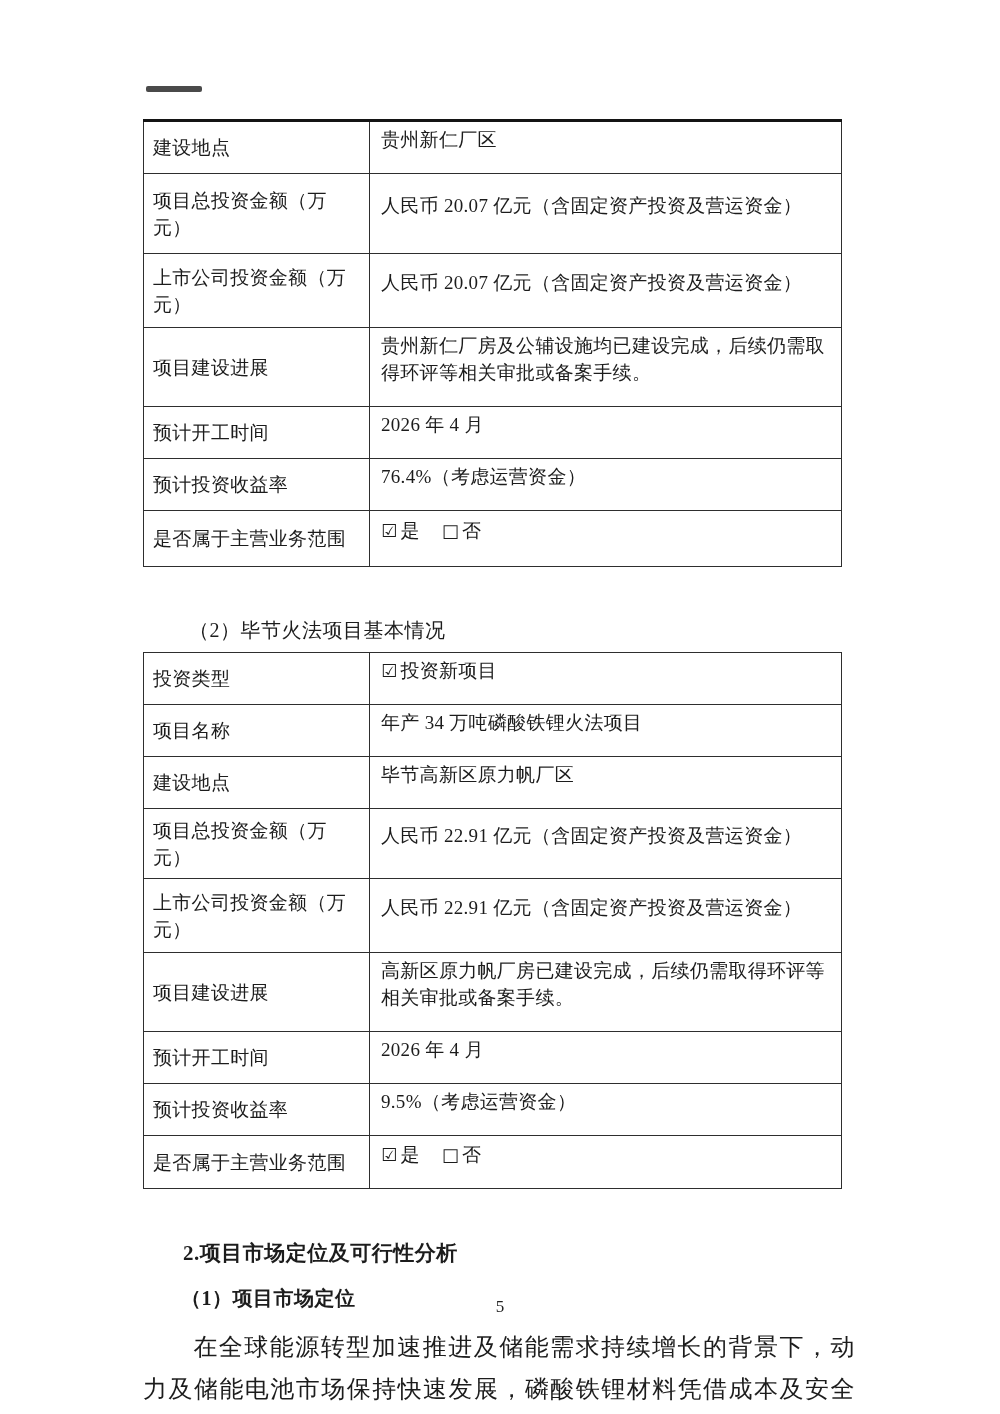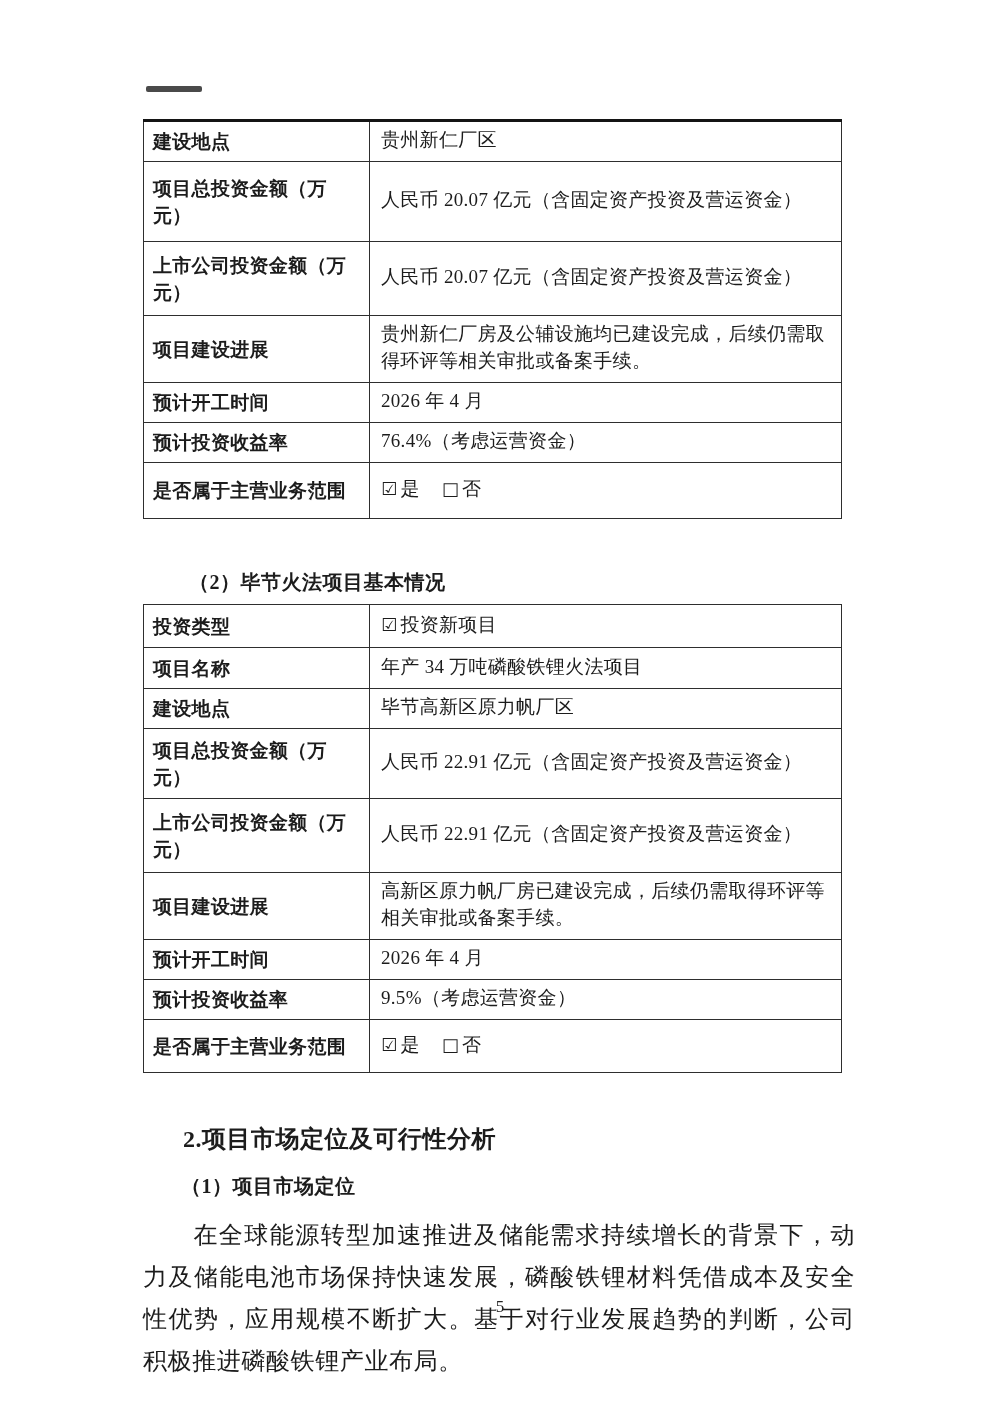--- a/index.html
+++ b/index.html
@@ -37,45 +37,45 @@
     border: 1.5px solid #2e2e2e;
     vertical-align: middle;
     font-size: 19px;
     letter-spacing: 0.3px;
     line-height: 27px;
   }
   table.doc-table col.c-label { width: 226px; }
   table.doc-table col.c-value { width: 472px; }
   #table1 { border-top: 3px solid #141414; }
   td.label {
-    font-weight: bold;
+    font-weight: normal;
     padding: 4px 8px 4px 9px;
   }
   td.value {
-    padding: 4px 10px 8px 11px;
+    padding: 4px 10px 20px 11px;
   }
   .u {
     text-underline-offset: 3px;
   }
   .bold-note { font-weight: normal; }
   .cb {
     font-family: "DejaVu Sans", sans-serif;
     font-size: 18px;
     margin-right: 3px;
   }
   .cb.second { margin-left: 22px; }
   .tbl-heading {
-    font-weight: bold;
+    font-weight: normal;
     font-size: 20px;
     margin: 50px 0 8px 46px;
     letter-spacing: 0.5px;
   }
   .sec-h1 {
     font-weight: bold;
-    font-size: 24px;
+    font-size: 21px;
     margin: 50px 0 0 40px;
     letter-spacing: 0.5px;
   }
   .sec-h2 {
     font-weight: bold;
     font-size: 20px;
     margin: 18px 0 0 38px;
     letter-spacing: 0.5px;
     font-family: Liberation Serif, serif;
   }

